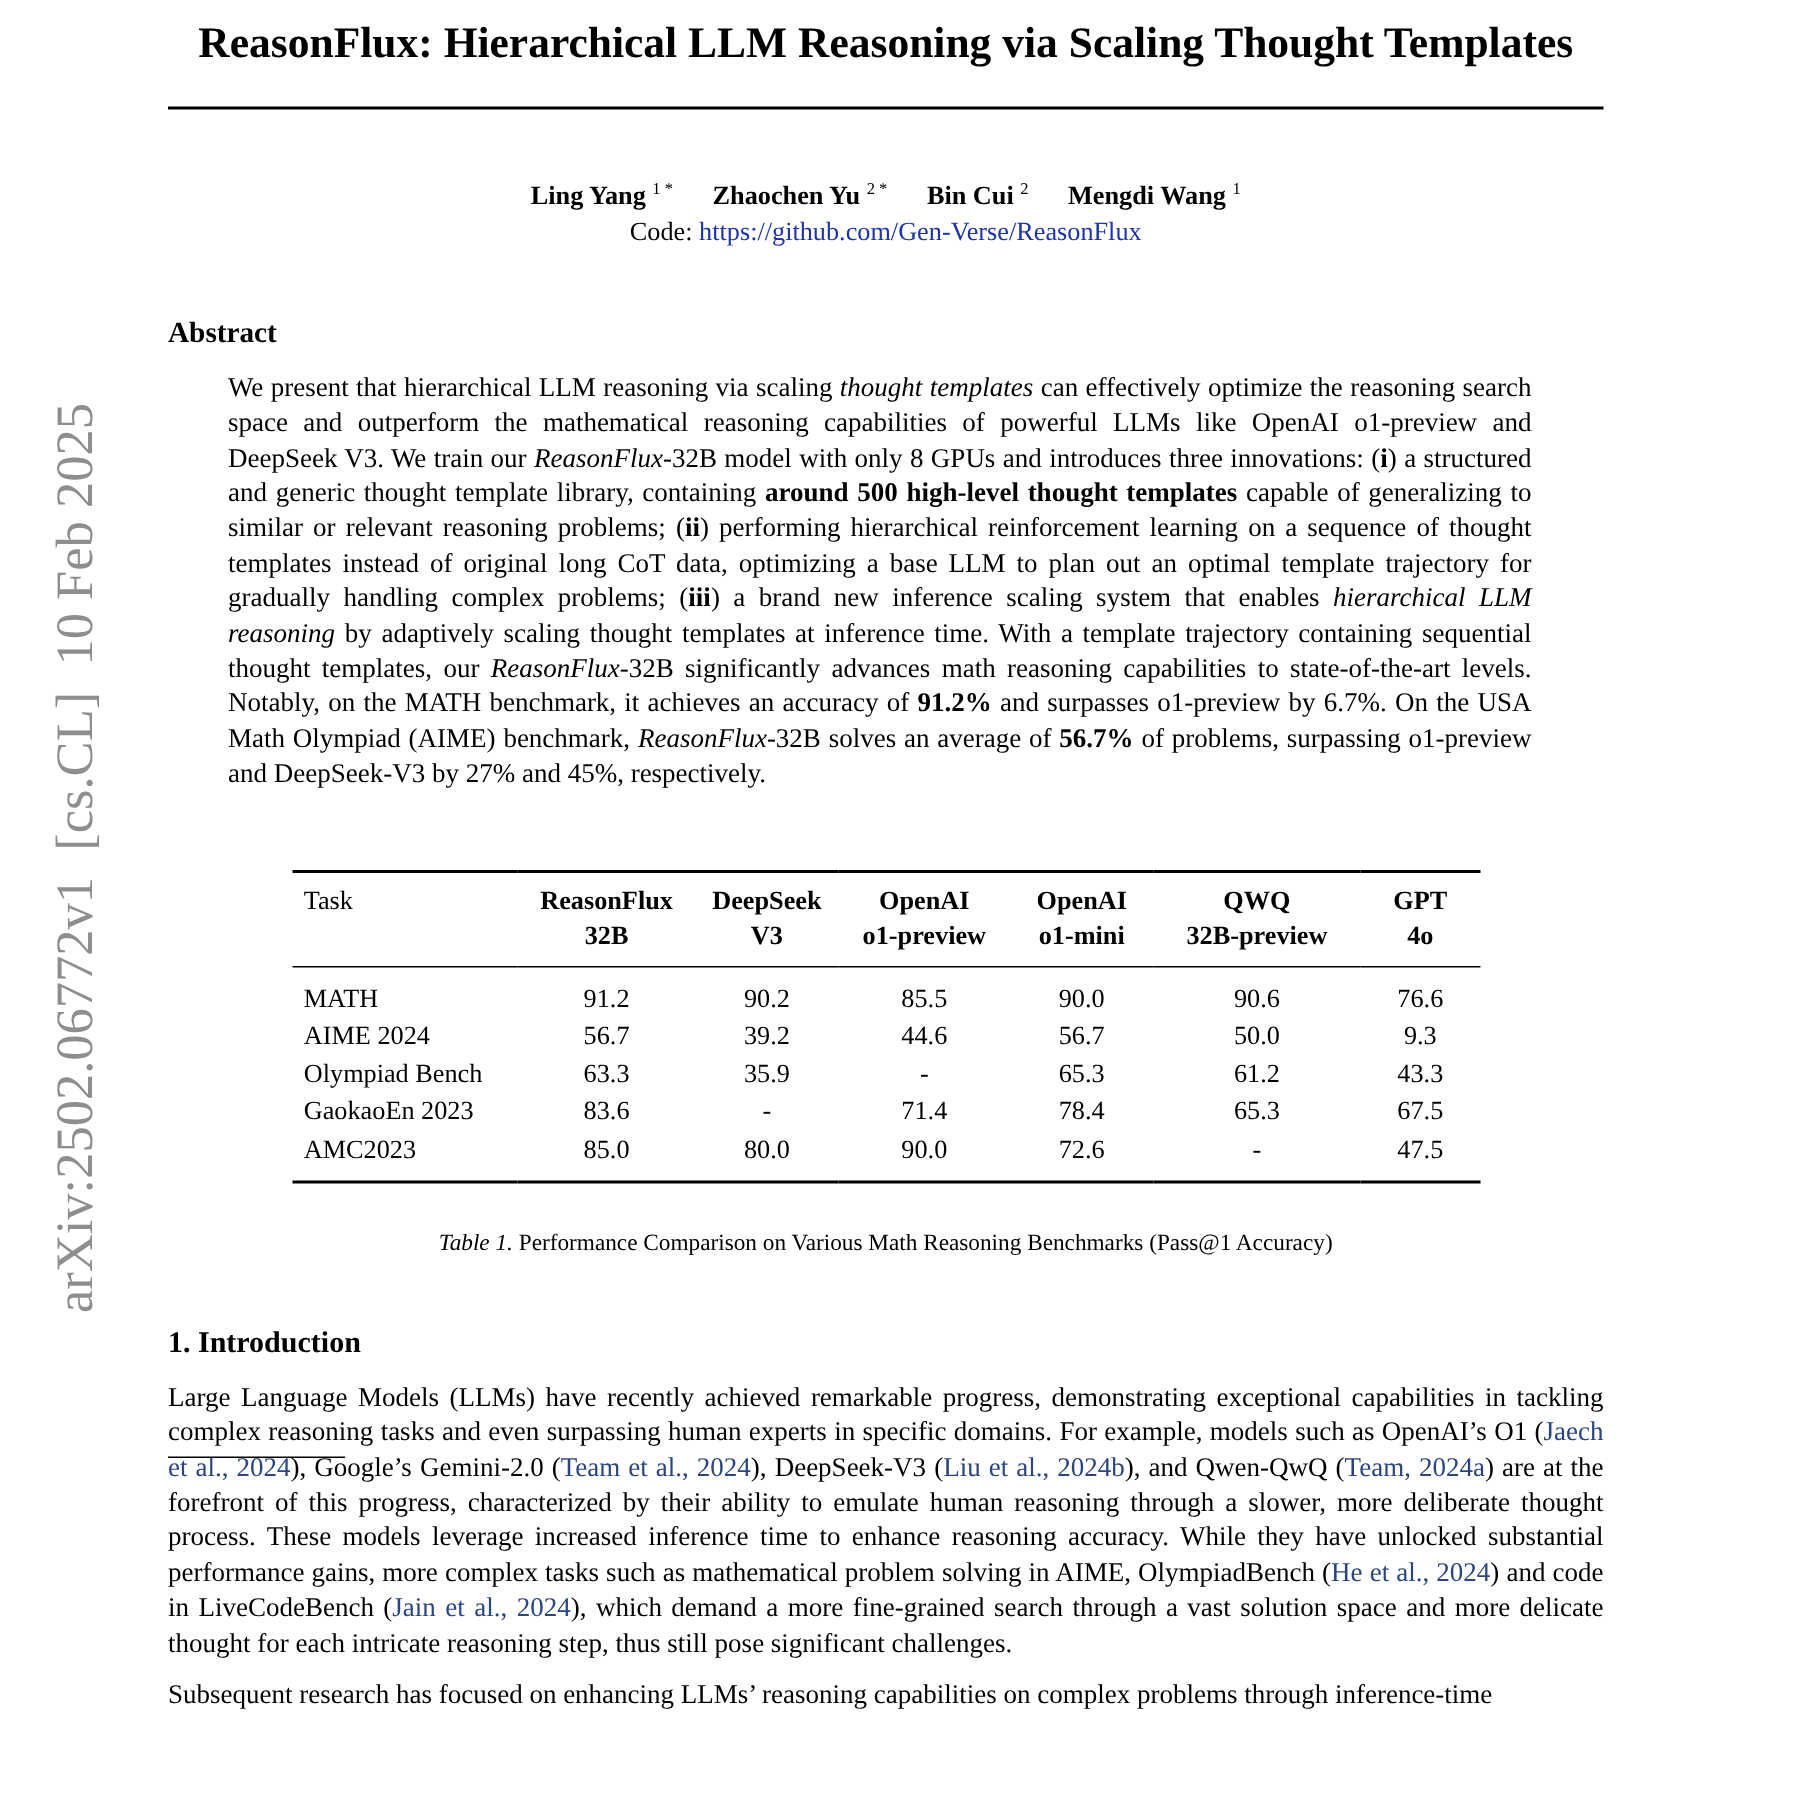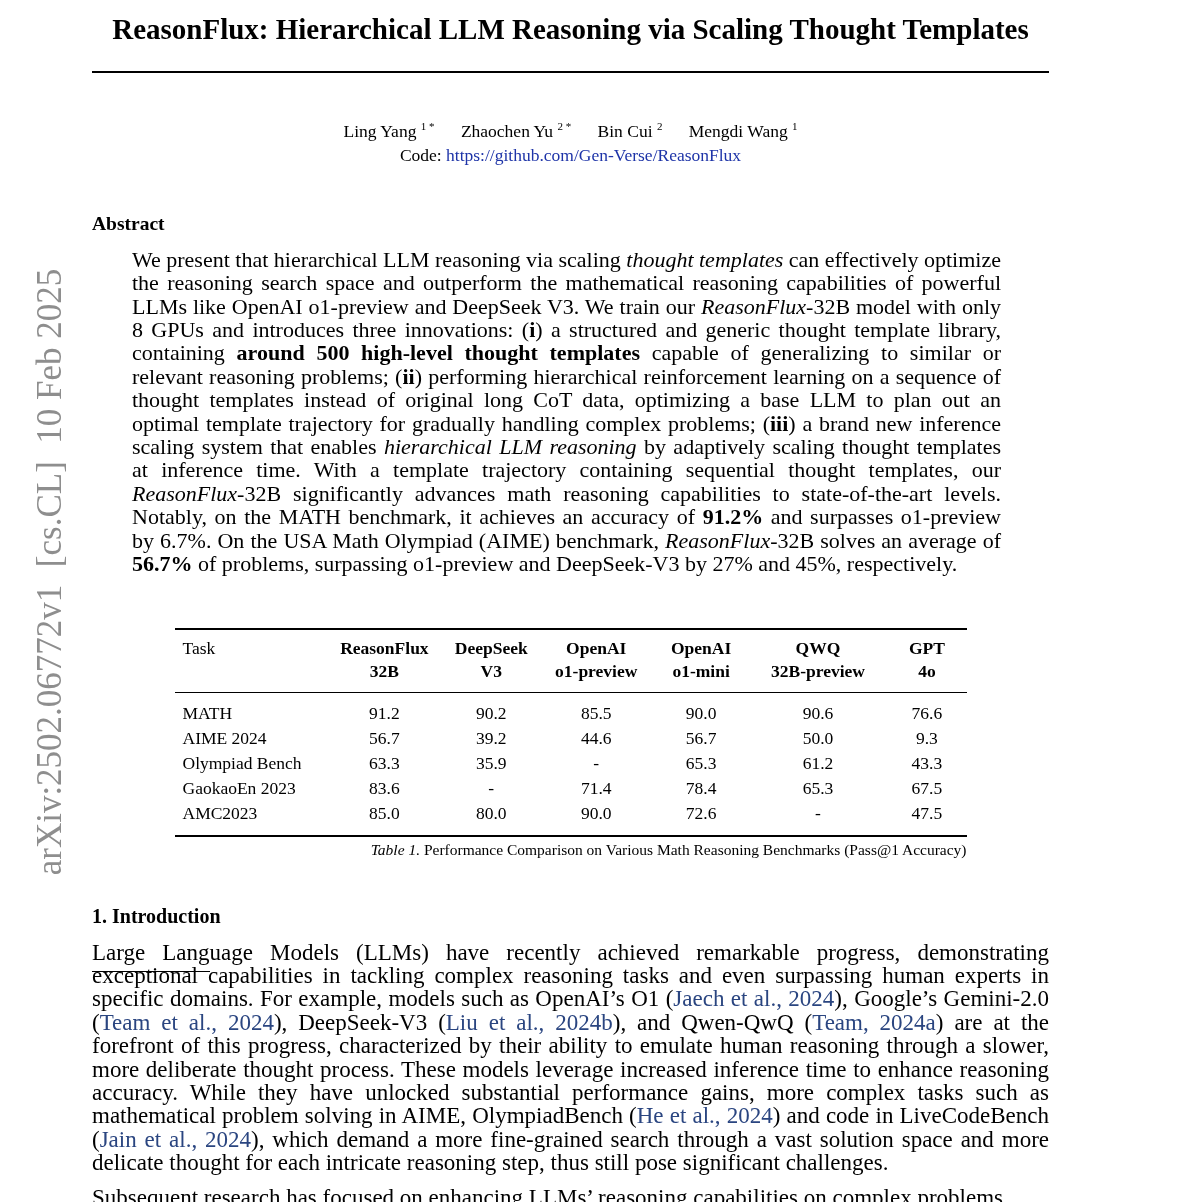--- a/index.html
+++ b/index.html
@@ -25,53 +25,53 @@
     width:700px;height:48px;
     transform:rotate(-90deg);
     transform-origin:center center;
     text-align:center;
     font-size:35px;
     color:var(--watermark);
     white-space:pre;
   }
   .content{
     position:absolute;
-    left:92px;top:0;
+    left:112px;top:0;
     width:957px;height:984px;
   }
   .paper-title{
     margin:0;padding-top:11px;
     text-align:center;
     font-size:29px;font-weight:bold;
     line-height:36px;
   }
   .title-rule{
     border:none;border-top:2.5px solid #000;
     margin:24px 0 0 0;
   }
   .authors{
     margin-top:42px;
     text-align:center;
     font-size:17.5px;line-height:23px;
   }
   .author-unit{margin:0 11px;white-space:nowrap;}
-  .author-name{font-weight:normal;text-align:right;}
+  .author-name{font-weight:bold;text-align:right;}
   sup{font-size:11px;}
   .affil-row{margin-top:2px;}
   .affil-unit{margin:0 9px;white-space:nowrap;}
   .code-row{margin-top:1px;}
   .code-link{color:var(--link);text-decoration:none;cursor:pointer;}
   .abstract-heading{
     margin-top:46px;
     font-size:19.5px;font-weight:bold;
   }
   .abstract-body{
     margin:13px 48px 0 40px;
     text-align:justify;
-    font-size:22px;line-height:23.4px;
+    font-size:18px;line-height:23.4px;
   }
   .seg-italic{font-style:italic;}
   .seg-bold{font-weight:bold;}
   .seg-cite{color:var(--cite);cursor:pointer;}
   
   .table-wrap{width:792px;margin:52px auto 0 auto;}
   table.results{
     width:100%;
     border-collapse:collapse;
     border-top:2.5px solid #000;
@@ -97,33 +97,33 @@
   table.results td.task-col{text-align:left;padding-left:8px;}
   table.results td.rf-col{font-weight:normal;}
   .col-task{width:19%;}
   .col-rf{width:15%;}
   .col-ds{width:12%;}
   .col-o1p{width:14.5%;}
   .col-o1m{width:12%;}
   .col-qwq{width:17.5%;}
   .col-gpt{width:10%;}
   .table-caption{
-    margin-top:4px;
-    text-align:right;
+    margin-top:31px;
+    text-align:center;
     font-size:15.5px;
   }
   .caption-label{font-style:italic;}
   .section-heading{
     margin:46px 0 0 0;
     font-size:20px;font-weight:bold;
   }
   .body-para{
     margin:13px 0 0 0;
     text-align:justify;
-    font-size:23px;line-height:23.4px;
+    font-size:18px;line-height:23.4px;
   }
   .para-cut{
     margin-top:11px;
     text-align:left;
   }
   .footnote-block{
     position:absolute;
     left:0;bottom:7px;width:957px;
   }
   .footnote-rule{

